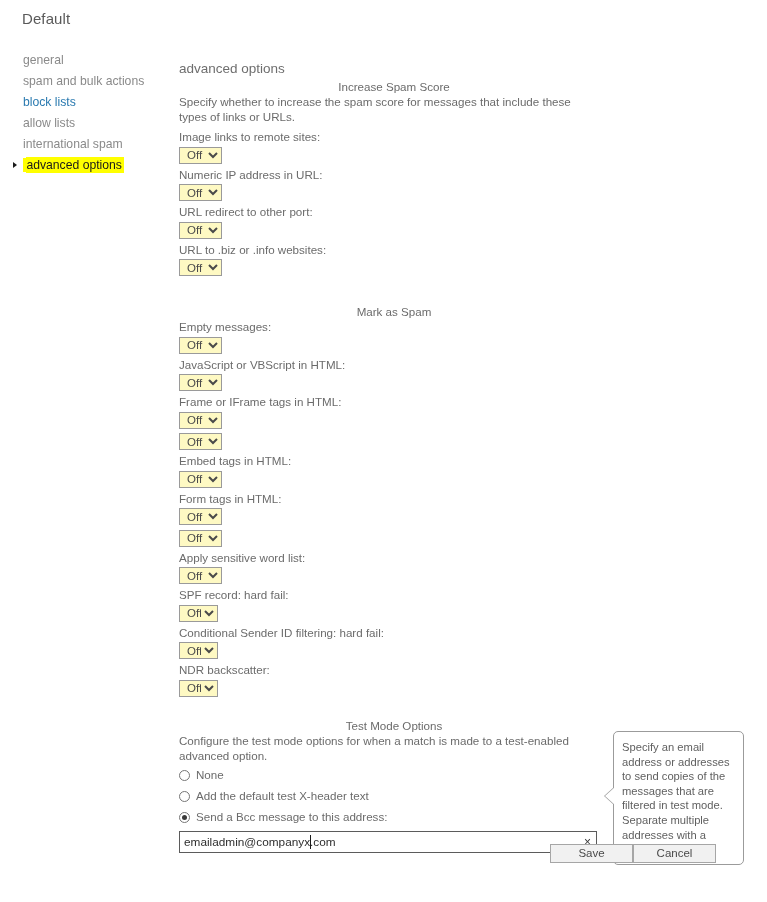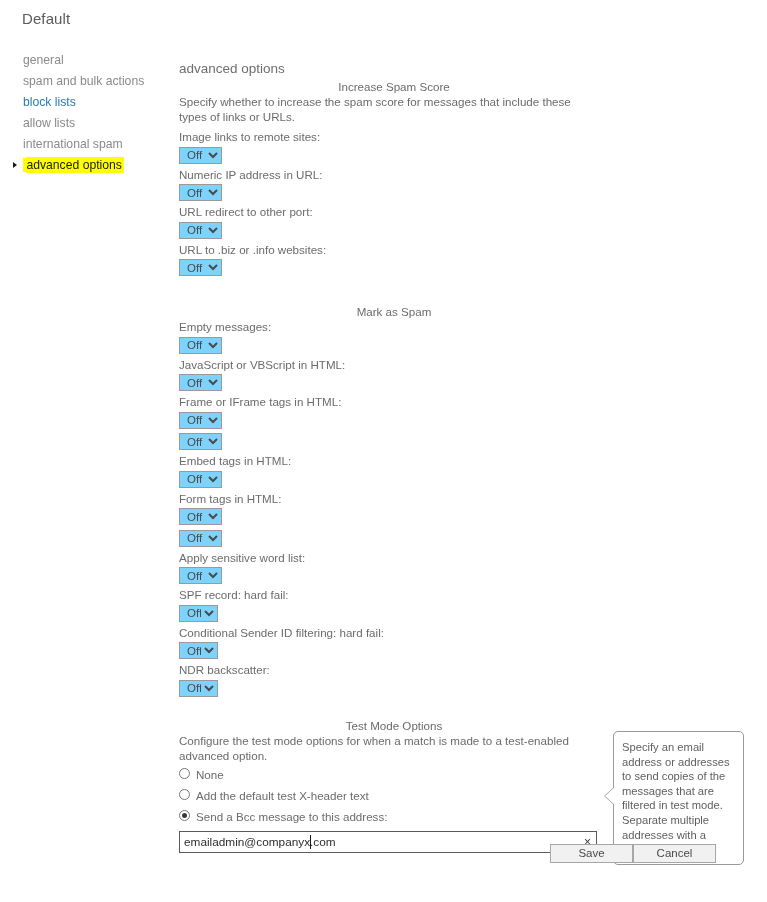--- a/index.html
+++ b/index.html
@@ -98,40 +98,40 @@
   .field-label {
     font-size: 11.6px;
     color: #6b6b6b;
     line-height: 16px;
     display: block;
   }
   select.ddl {
     font-family: "Liberation Sans", sans-serif;
     font-size: 11.5px;
     color: #4a4a4a;
-    background: #7dd3fc;
+    background: #fef9c3;
     border: 1px solid #9a9a9a;
     border-radius: 0;
     height: 17px;
     line-height: 15px;
     padding: 0 0 0 3px;
     margin: 1px 0 2px 0;
     box-sizing: border-box;
     outline: none;
   }
   select.w-wide { width: 43px; }
   select.w-narrow { width: 39px; }
 
   .spacer-lg { height: 25px; }
   .spacer-md { height: 18px; }
 
   
   .radio-row {
     display: flex;
-    align-items: flex-start;
+    align-items: flex-end;
     margin: 0 0 8px 0;
     font-size: 11.6px;
     color: #6b6b6b;
   }
   .radio-row:first-of-type { margin-top: 9px; }
   .radio-mark {
     width: 11px;
     height: 11px;
     border: 1px solid #767676;
     border-radius: 50%;

